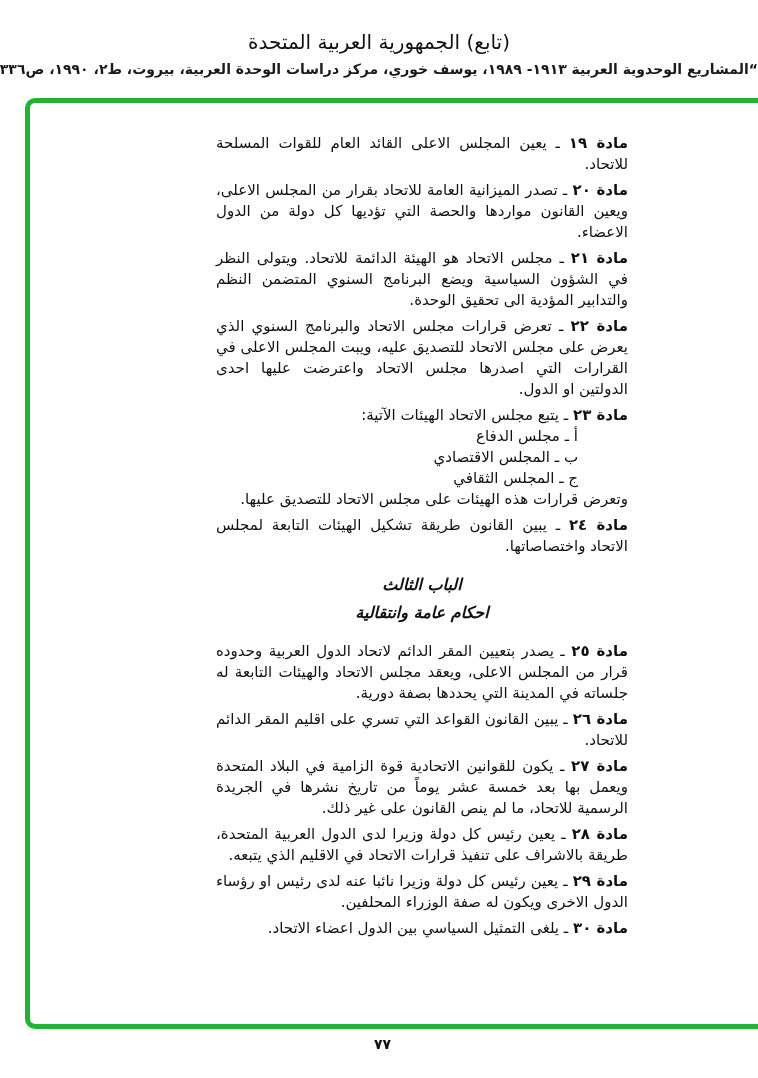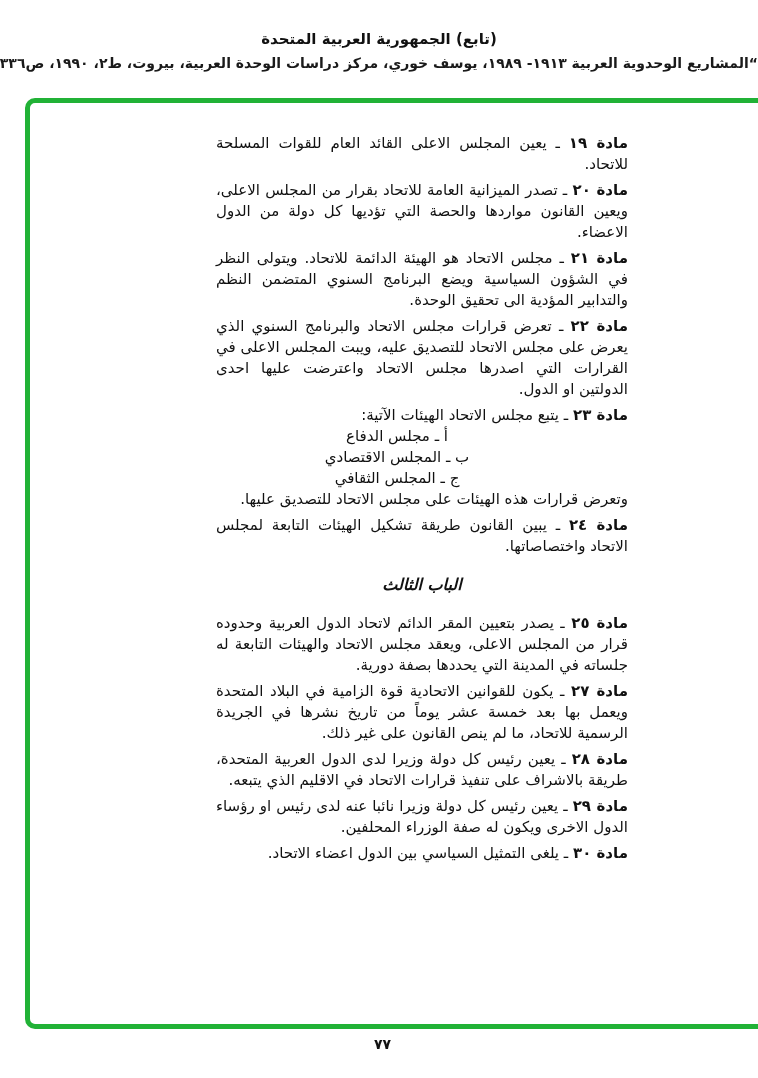--- a/index.html
+++ b/index.html
@@ -12,22 +12,22 @@
     font-family: "DejaVu Sans", sans-serif;
     direction: rtl;
     color: #111111;
   }
   .page-header {
     position: absolute;
     top: 30px; left: 0; right: 0;
     text-align: center;
   }
   .page-title {
-    font-size: 15px;
-    font-weight: 700;
+    font-size: 20px;
+    font-weight: 400;
     letter-spacing: 0;
   }
   .source-citation {
     margin-top: 7px;
     font-size: 14px;
     font-weight: 700;
     color: #1a1a1a;
     white-space: nowrap;
   }
   .green-frame {
@@ -50,21 +50,21 @@
     text-align: justify;
   }
   .article {
     margin: 0 0 5px 0;
   }
   .article-number {
     font-weight: 700;
   }
   .article-list-item {
     padding-right: 50px;
-    text-align: center;
+    text-align: right;
   }
   .article-cont {
     margin: 0 0 5px 0;
   }
   .section-heading {
     text-align: center;
     font-weight: 700;
     font-size: 16px;
     line-height: 28px;
     margin: 14px 0 14px 0;
@@ -104,24 +104,26 @@
       <p class="article" style="margin-bottom:0"><span class="article-number">مادة ٢٣</span> <span>ـ يتبع مجلس الاتحاد الهيئات الآتية:</span></p>
       <div class="article-list-item">أ ـ مجلس الدفاع</div>
       <div class="article-list-item">ب ـ المجلس الاقتصادي</div>
       <div class="article-list-item">ج ـ المجلس الثقافي</div>
       <p class="article-cont">وتعرض قرارات هذه الهيئات على مجلس الاتحاد للتصديق عليها.</p>
 
       <p class="article"><span class="article-number">مادة ٢٤</span> <span>ـ يبين القانون طريقة تشكيل الهيئات التابعة لمجلس الاتحاد واختصاصاتها.</span></p>
 
       <div class="section-heading">
         <div>الباب الثالث</div>
+        <div>احكام عامة وانتقالية</div>
       </div>
 
       <p class="article"><span class="article-number">مادة ٢٥</span> <span>ـ يصدر بتعيين المقر الدائم لاتحاد الدول العربية وحدوده قرار من المجلس الاعلى، ويعقد مجلس الاتحاد والهيئات التابعة له جلساته في المدينة التي يحددها بصفة دورية.</span></p>
 
+      <p class="article"><span class="article-number">مادة ٢٦</span> <span>ـ يبين القانون القواعد التي تسري على اقليم المقر الدائم للاتحاد.</span></p>
 
       <p class="article"><span class="article-number">مادة ٢٧</span> <span>ـ يكون للقوانين الاتحادية قوة الزامية في البلاد المتحدة ويعمل بها بعد خمسة عشر يوماً من تاريخ نشرها في الجريدة الرسمية للاتحاد، ما لم ينص القانون على غير ذلك.</span></p>
 
       <p class="article"><span class="article-number">مادة ٢٨</span> <span>ـ يعين رئيس كل دولة وزيرا لدى الدول العربية المتحدة، طريقة بالاشراف على تنفيذ قرارات الاتحاد في الاقليم الذي يتبعه.</span></p>
 
       <p class="article"><span class="article-number">مادة ٢٩</span> <span>ـ يعين رئيس كل دولة وزيرا نائبا عنه لدى رئيس او رؤساء الدول الاخرى ويكون له صفة الوزراء المحلفين.</span></p>
 
       <p class="article"><span class="article-number">مادة ٣٠</span> <span>ـ يلغى التمثيل السياسي بين الدول اعضاء الاتحاد.</span></p>
 
 

